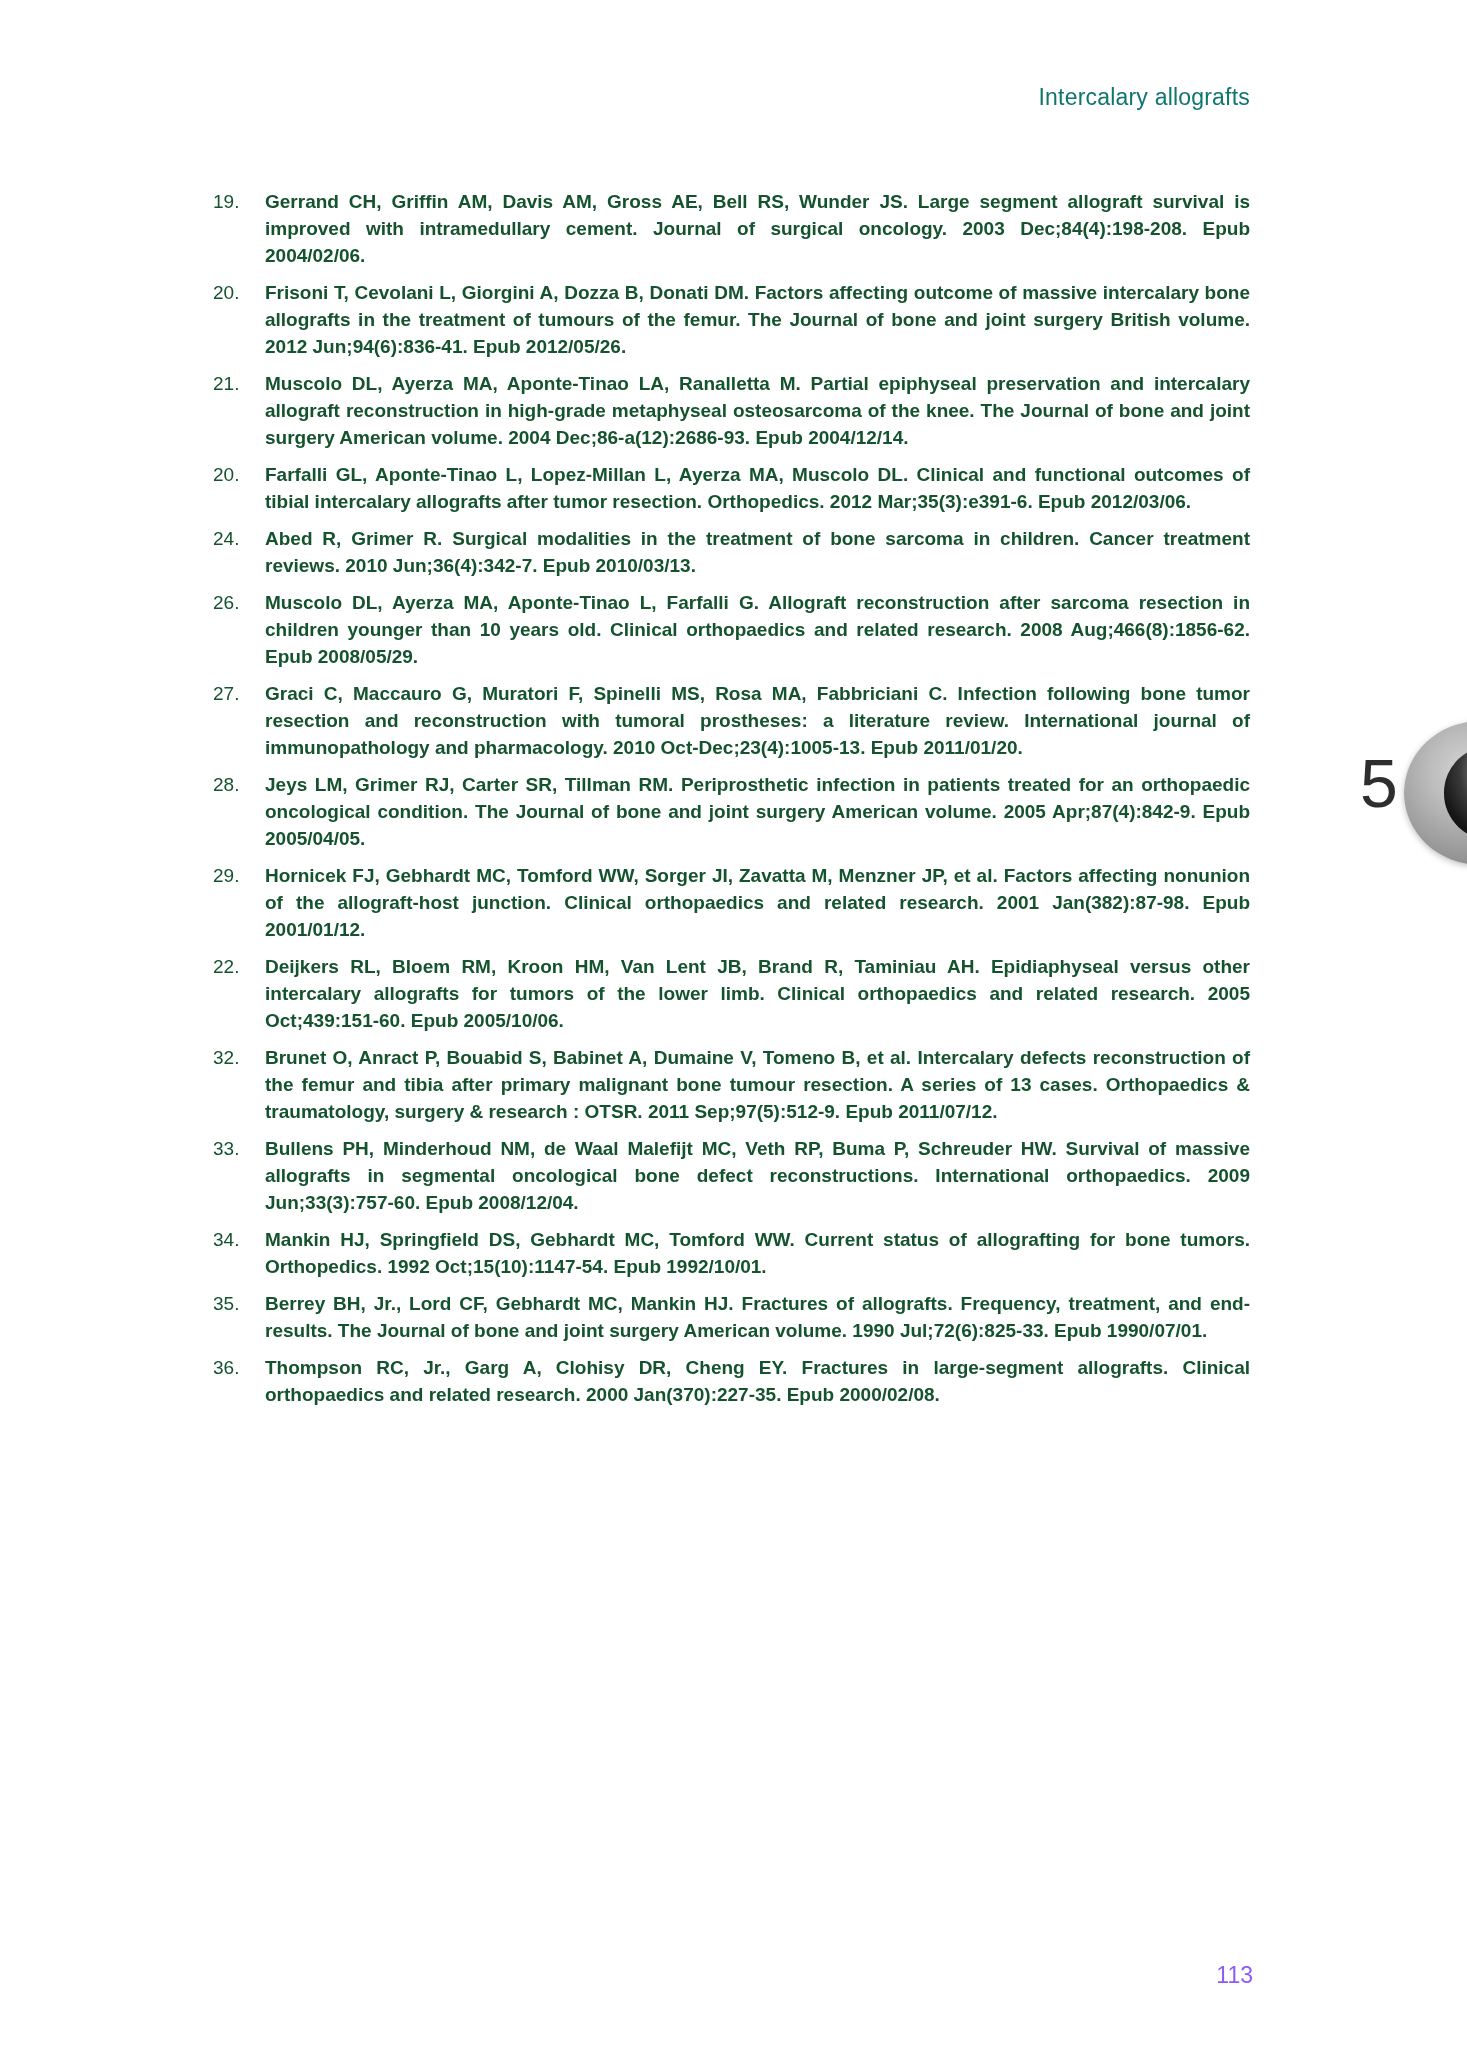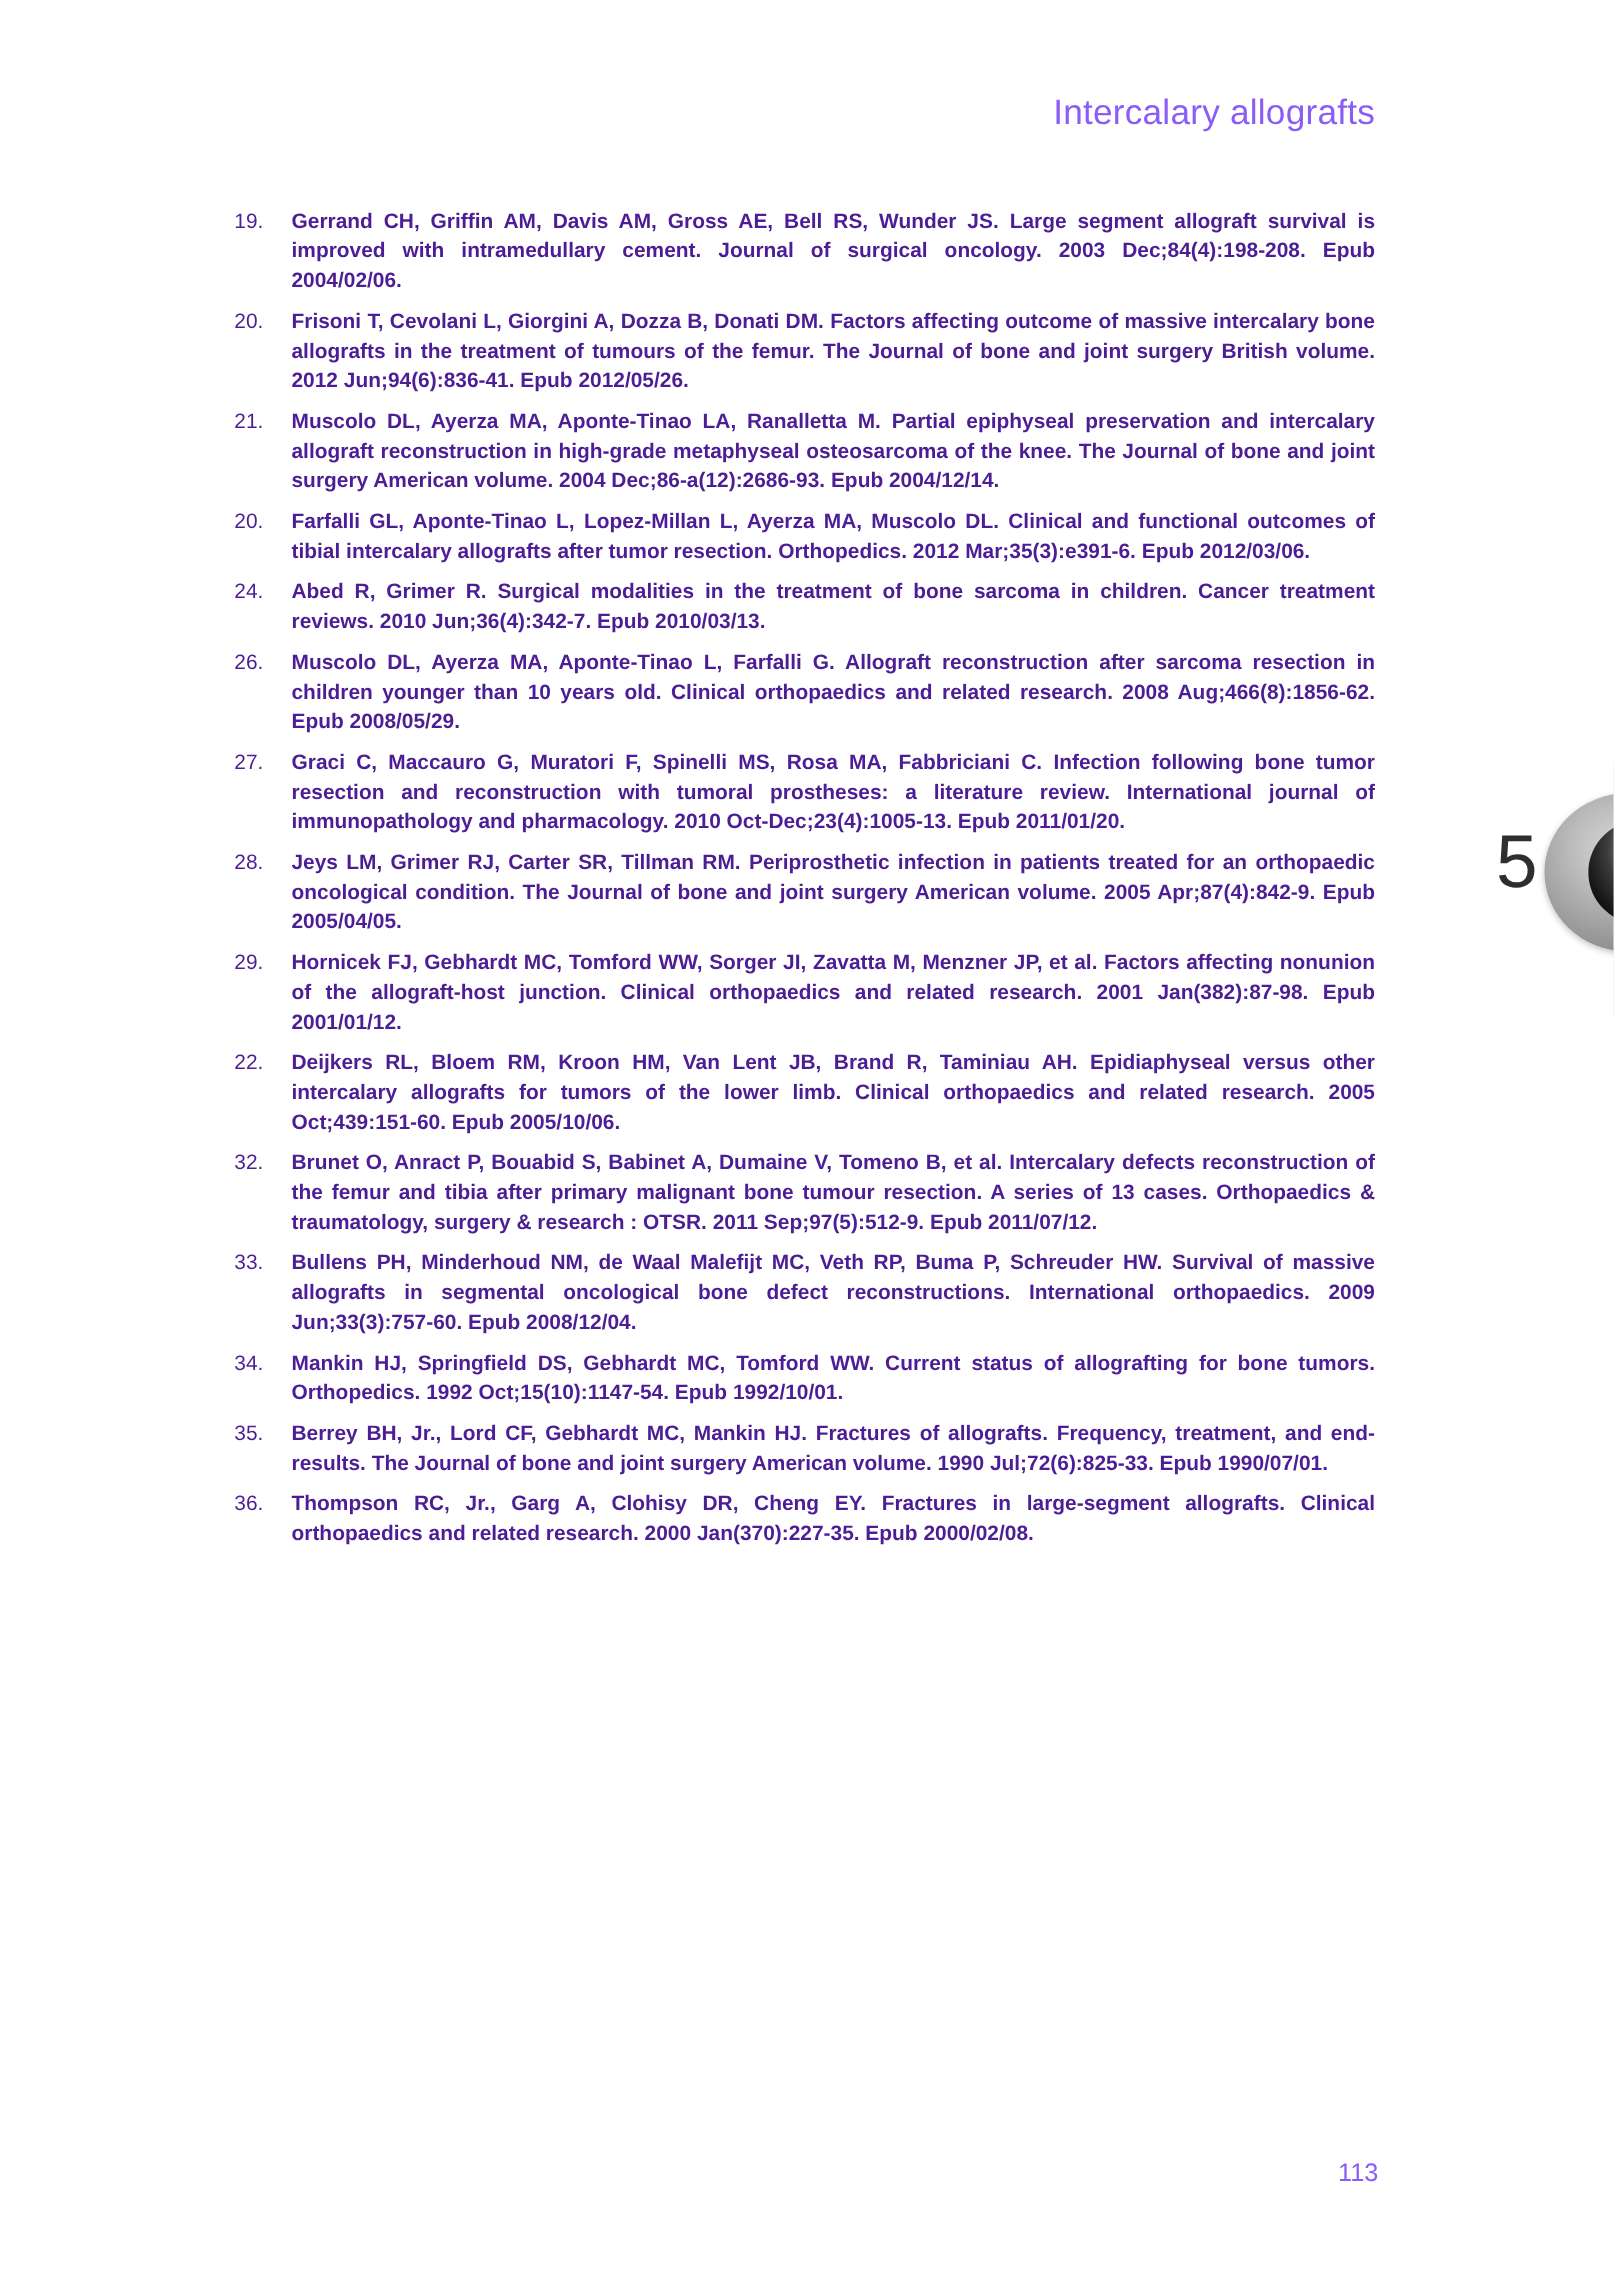--- a/index.html
+++ b/index.html
@@ -9,32 +9,32 @@
     height: 2071px;
     background: #ffffff;
     overflow: hidden;
     font-family: "Liberation Sans", "DejaVu Sans", sans-serif;
   }
 
   .running-header {
     position: absolute;
     top: 84px;
     right: 217px;
-    font-size: 32px;
+    font-size: 23px;
     font-weight: 400;
-    color: #8b5cf6;
+    color: #0f766e;
     letter-spacing: 0.2px;
   }
 
   .refs {
     position: absolute;
     left: 213px;
     top: 188px;
     width: 1037px;
-    color: #4c1d95;
+    color: #14532d;
   }
   .ref {
     display: flex;
     margin-bottom: 10px;
     font-size: 19px;
     line-height: 27px;
     font-weight: 400;
   }
   .ref-num {
     flex: 0 0 52px;

